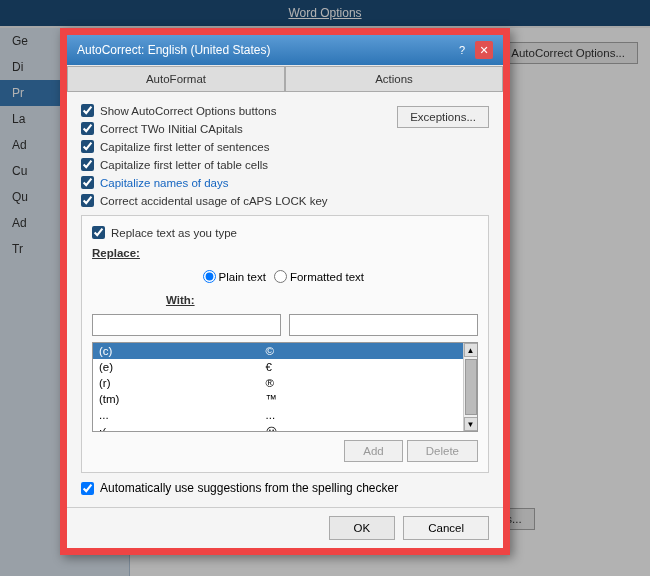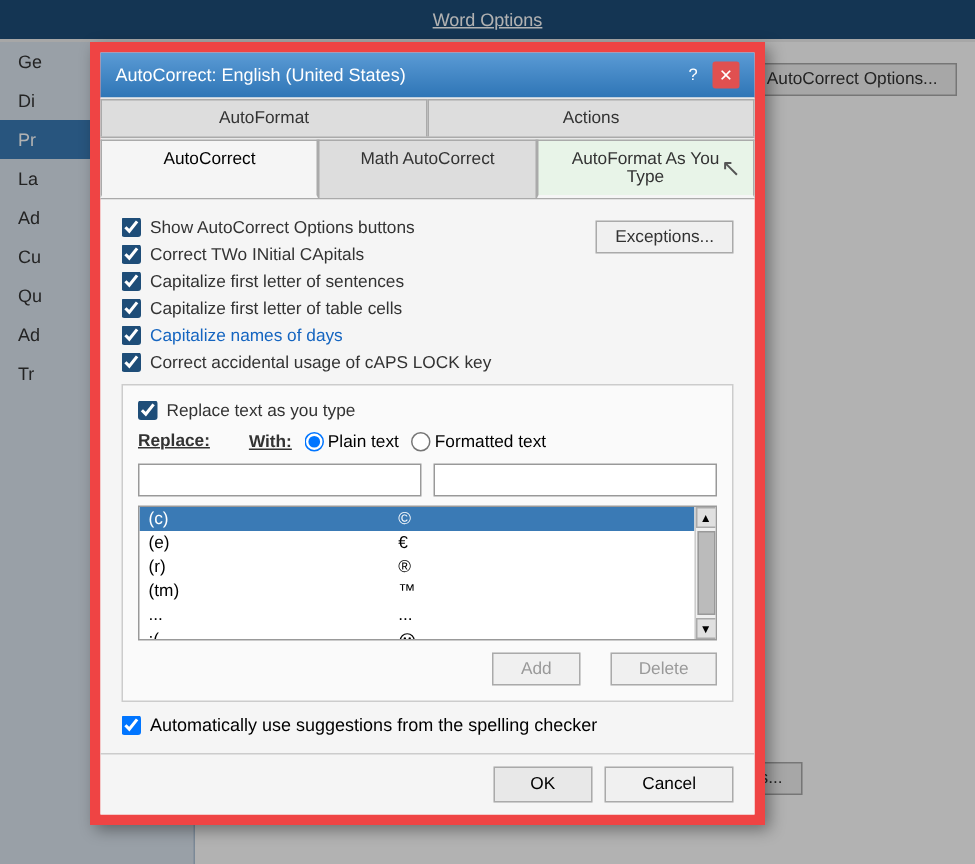--- a/index.html
+++ b/index.html
@@ -179,20 +179,21 @@
       font-weight: bold;
       font-size: 11.5px;
       text-decoration: underline;
       color: #333;
     }
     .with-label {
       font-weight: bold;
       font-size: 11.5px;
       text-decoration: underline;
       color: #333;
+      margin-top: 47px;
     }
     .radio-group {
       display: flex;
       align-items: center;
       gap: 8px;
       flex: 1;
     }
     .radio-option {
       display: flex;
       align-items: center;
@@ -263,21 +264,21 @@
       width: 12px;
       background: #bbb;
       margin: 2px 1px;
       border: 1px solid #999;
     }
 
     
     .btn-row {
       display: flex;
       justify-content: flex-end;
-      gap: 20px;
+      gap: 4px;
       margin-top: 8px;
     }
     .action-btn {
       padding: 4px 18px;
       background: #f0f0f0;
       border: 1px solid #aaa;
       font-size: 11.5px;
       cursor: pointer;
       color: #999;
     }
@@ -378,29 +379,20 @@
       <button class="titlebar-btn">?</button>
       <button class="titlebar-btn close-btn">✕</button>
     </div>
   </div>
 
   <div class="tabs-row1">
     <div class="tab">AutoFormat</div>
     <div class="tab">Actions</div>
   </div>
 
-  <div class="tabs-row2">
-    <div class="tab active">AutoCorrect</div>
-    <div class="tab">Math AutoCorrect</div>
-    <div class="tab selected-green" style="position:relative;">
-      <span>AutoFormat As You Type</span>
-      
-      <span style="position:absolute; right: 8px; top: 50%; transform:translateY(-50%); font-size:16px; color:#555;">↖</span>
-    </div>
-  </div>
 
   <div class="dialog-content">
 
     <div style="position:relative;">
       <button class="exceptions-btn" style="float:right; margin-bottom:4px;">Exceptions...</button>
 
       <div class="checkbox-row">
         <input type="checkbox" checked="" id="cb1" style="">
         <label for="cb1">Show AutoCorrect Options buttons</label>
       </div>

